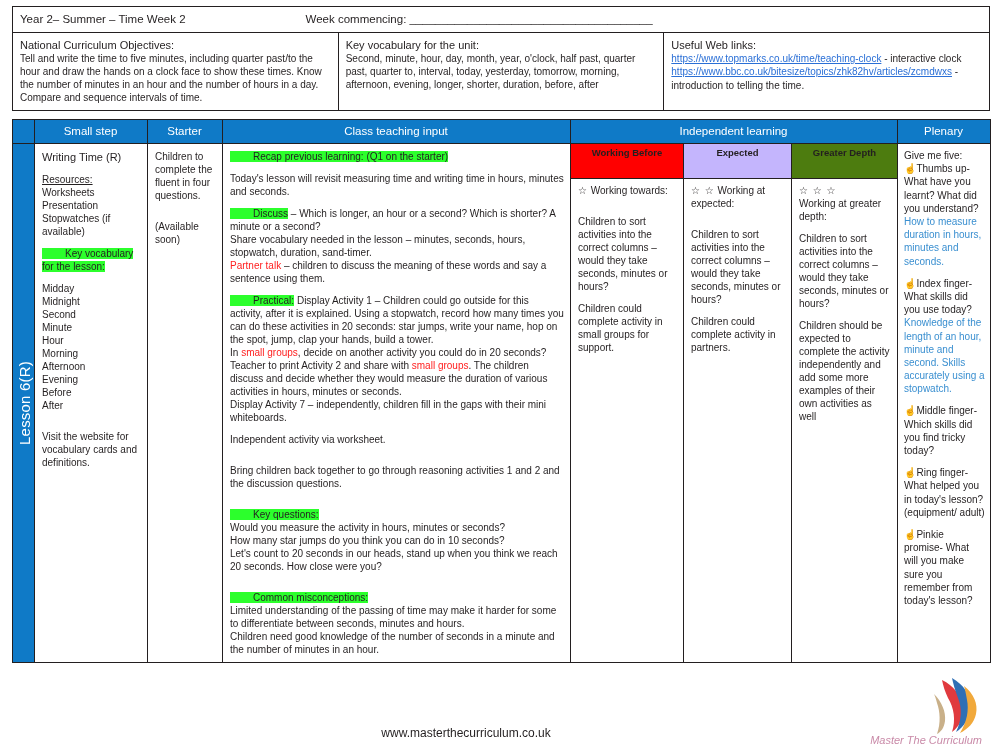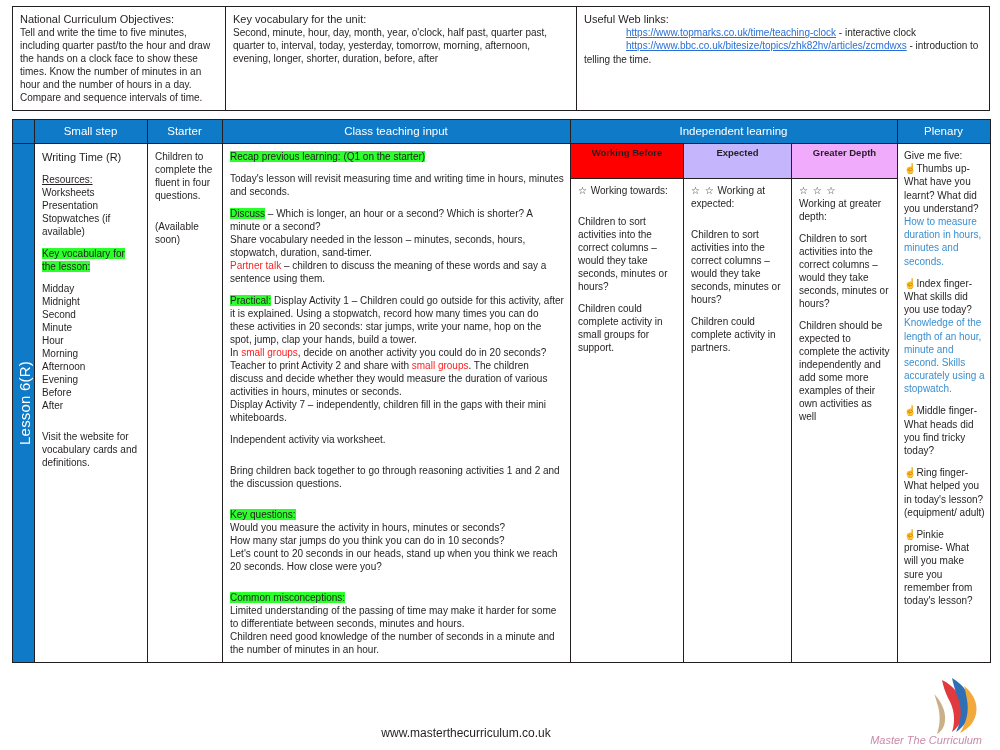--- a/index.html
+++ b/index.html
@@ -15,49 +15,49 @@
 
   
   .top-table { width:978px; border-collapse:collapse; table-layout:fixed; border:1.3px solid #231f20; }
   .top-table td { border:1.3px solid #231f20; vertical-align:top; padding:5px 7px 6px 7px; }
   .title-row td { border-left:none; border-right:none; border-top:none; padding:6px 7px 7px 7px; }
   .title-flex { display:flex; align-items:baseline; }
   .doc-title { font-size:11.5px; white-space:nowrap; }
   .week-commencing { font-size:11.5px; margin-left:120px; white-space:nowrap; }
   .cell-head { font-size:11px; line-height:1.28; }
   .cell-body { font-size:10px; line-height:1.30; }
-  .weblink { color:#2a6fd6; word-break:break-all;margin-left:42px; }
+  .weblink { color:#2a6fd6; word-break:break-all; }
   .weblink-line { font-size:10px; line-height:1.34; }
   .weblink-tail { color:#231f20; text-decoration:none; }
 
   
   .main-table { width:978px; border-collapse:collapse; table-layout:fixed; margin-top:8px; }
   .main-table td, .main-table th { border:1.1px solid #231f20; vertical-align:top; }
   .hdr { background:#0f7ac7; color:#ffffff; text-align:center; font-weight:normal;
          font-size:11.5px; padding:5px 2px 6px 1px; border-color:#0f7ac7; }
   .spine { background:#0f7ac7; width:22px; border:1.1px solid #0f7ac7; padding:0; position:relative; }
   .spine-label {
     position:absolute; left:50%; top:50%;
     transform:translate(-50%,-50%) rotate(-90deg);
     white-space:nowrap; color:#ffffff; font-size:15px; letter-spacing:.2px;
   }
   .body-cell { padding:6px 6px 6px 7px; font-size:10px; line-height:1.30; }
   .gap { height:9px; }
 
   .small-step-title { font-weight:normal; font-size:11px; }
   .underline { text-decoration:underline; }
-  .hl { background:#2cff2c; }
+  .hl { background:#2cff2c;padding-left:23px; }
   .red { color:#ff2020; }
   .blue-ans { color:#3a8fd0; }
 
   
   .band { text-align:center; font-size:9.5px; font-weight:bold; padding:3px 1px 4px 1px; color:#231f20; }
   .band-wt { background:#ff0000; }
   .band-exp { background:#c4b5fd; }
-  .band-gd { background:#f0abfc; }
+  .band-gd { background:#4d7c0f; }
   .band-cell { padding:5px 6px 19px 7px; font-size:10px; line-height:1.30; }
   .stars { letter-spacing:1px; }
 
   
   .plenary-cell { padding:5px 5px 6px 6px; font-size:10px; line-height:1.32; }
   .hand { font-size:10px; }
 
   
   .footer { position:absolute; left:0; bottom:10px; width:932px; text-align:center;
             font-size:12px; color:#231f20; }
@@ -65,20 +65,28 @@
   .logo-text { position:absolute; right:18px; bottom:4px; font-size:11px; color:#c98aa8;
                font-style:italic; white-space:nowrap; }
 </style>
 </head>
 <body>
 
 <div class="page">
 
   <table class="top-table">
     <tbody>
+        <tr class="title-row">
+      <td colspan="3" style="border-bottom:1.3px solid #231f20;">
+        <div class="title-flex">
+          <span class="doc-title">Year 2– Summer – Time Week 2</span>
+          <span class="week-commencing">Week commencing: ______________________________________</span>
+        </div>
+      </td>
+    </tr>
     <tr>
       <td style="width:213px; border-left:none;">
         <div class="cell-head">National Curriculum Objectives:</div>
         <div class="cell-body">Tell and write the time to five minutes, including quarter past/to the hour and draw the hands on a clock face to show these times. Know the number of minutes in an hour and the number of hours in a day. Compare and sequence intervals of time.</div>
       </td>
       <td style="width:351px;">
         <div class="cell-head">Key vocabulary for the unit:</div>
         <div class="cell-body">Second, minute, hour, day, month, year, o'clock, half past, quarter past, quarter to, interval, today, yesterday, tomorrow, morning, afternoon, evening, longer, shorter, duration, before, after</div>
       </td>
       <td style="border-right:none;">
@@ -198,21 +206,21 @@
         </div>
         <div class="gap"></div>
 
         <div>
           <span class="hand">☝</span><span>Index finger- What skills did you use today?</span>
           <span class="blue-ans">Knowledge of the length of an hour, minute and second. Skills accurately using a stopwatch.</span>
         </div>
         <div class="gap"></div>
 
         <div>
-          <span class="hand">☝</span><span>Middle finger- What heads did you find tricky today?</span>
+          <span class="hand">☝</span><span>Middle finger- Which skills did you find tricky today?</span>
         </div>
         <div class="gap"></div>
 
         <div>
           <span class="hand">☝</span><span>Ring finger- What helped you in today's lesson? (equipment/ adult)</span>
         </div>
         <div class="gap"></div>
 
         <div>
           <span class="hand">☝</span><span>Pinkie promise- What will you make sure you remember from today's lesson?</span>

